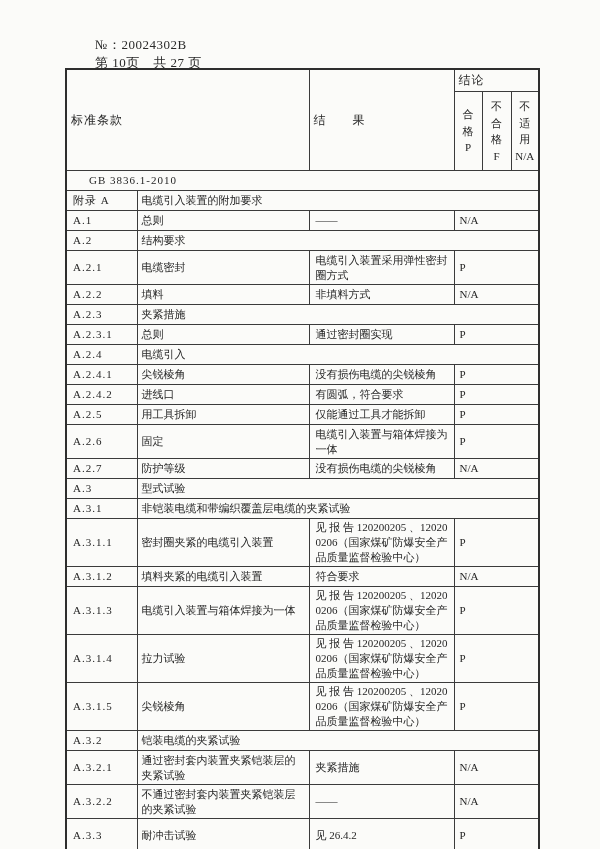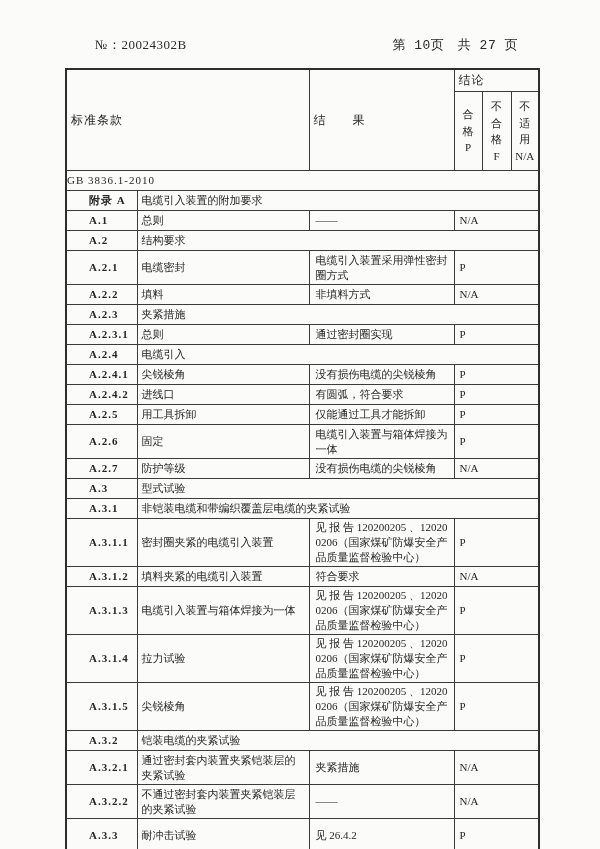--- a/index.html
+++ b/index.html
@@ -20,23 +20,24 @@
   .doc-header {
     position: absolute;
     top: 36px;
     left: 95px;
     right: 82px;
     display: flex;
     justify-content: space-between;
     font-size: 13px;
     letter-spacing: 0.5px;
     color: #2a2a2a;
+    flex-direction: column;
   }
   .doc-no { white-space: nowrap; }
-  .page-info { white-space: nowrap; font-family: Liberation Mono, monospace; }
+  .page-info { white-space: nowrap; }
 
   table.report {
     position: absolute;
     left: 65px;
     top: 68px;
     width: 473px;
     border-collapse: collapse;
     table-layout: fixed;
     font-size: 11px;
     color: #262626;
@@ -57,22 +58,22 @@
   }
   .hrow1 .hc-conclusion { height: 19px; }
   .vc {
     text-align: center;
     white-space: pre-line;
     height: 74px;
     line-height: 1.5;
     padding: 2px 0;
     font-size: 11px;
   }
-  .c-clause { letter-spacing: 1px; padding-left: 22px; font-weight: bold; }
-  .c-full   { letter-spacing: 1px; padding-left: 0; }
+  .c-clause { letter-spacing: 1px; padding-left: 6px; }
+  .c-full   { letter-spacing: 1px; padding-left: 22px; }
   .c-title  { }
   .c-result { padding-left: 6px; }
   .c-verdict{ padding-left: 5px; vertical-align: middle; }
   tr.r1 td { height: 17px; }
   tr.r2 td { height: 31px; }
   tr.r3 td { height: 45px; margin-top: 36px; }
 </style>
 </head>
 <body>
 

